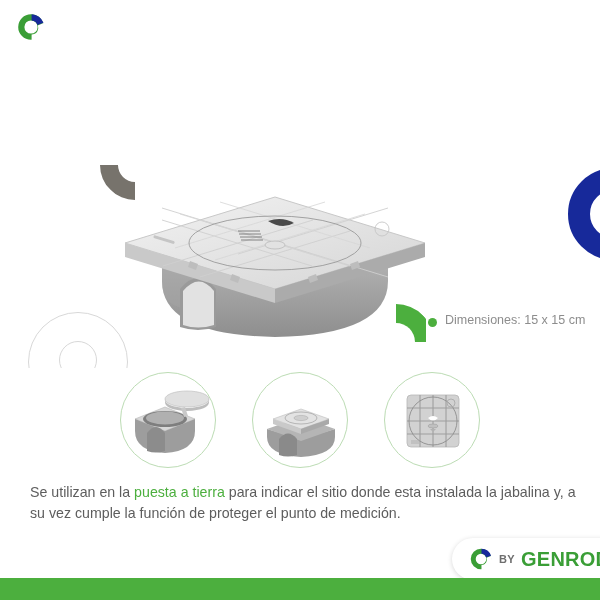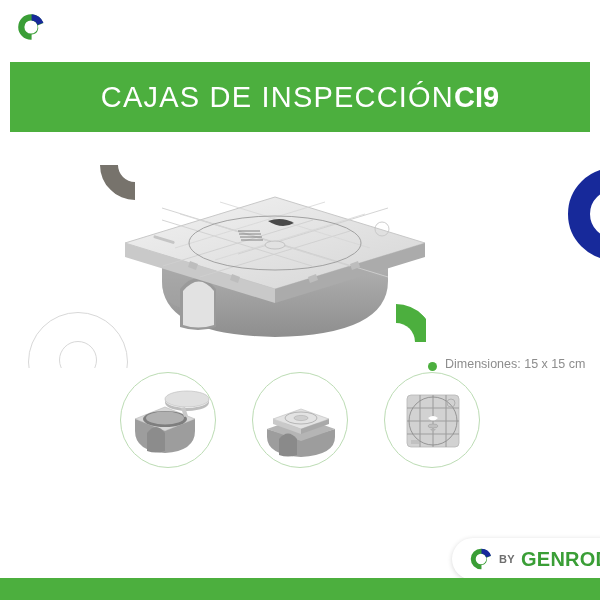--- a/index.html
+++ b/index.html
@@ -48,21 +48,21 @@
   .deco-white-arch i.inner { left:31px; top:29px; width:38px; height:38px; }
   .deco-green-arc { position:absolute; left:360px; top:304px; width:66px; height:62px; overflow:hidden; }
   .deco-green-arc i {
     position:absolute; left:-2px; top:0; width:76px; height:76px;
     border:19px solid #4caf3e; border-radius:50%;
     border-left-color:transparent; border-bottom-color:transparent; border-top-color:transparent;
     transform:rotate(-45deg);
   }
 
   
-  .dims { position:absolute; left:428px; top:313px; display:flex; align-items:flex-end; gap:8px;margin-top:44px; }
+  .dims { position:absolute; left:428px; top:313px; display:flex; align-items:flex-end; gap:8px; }
   .dims-dot { width:9px; height:9px; border-radius:50%; background:#4caf3e; flex:none; }
   .dims-text { font-size:12.5px; color:#8d8d8d; white-space:nowrap; }
 
   
   .hero { position:absolute; left:120px; top:185px; width:310px; height:155px; }
   .hero svg { display:block; width:100%; height:100%; }
 
   
   .thumbs { position:absolute; left:120px; top:372px; width:360px; height:96px; display:flex; justify-content:space-between; }
   .thumb { width:96px; height:96px; border:1px solid #bcdcb4; border-radius:50%; position:relative; overflow:hidden; }
@@ -95,25 +95,20 @@
   <div class="brand">
     <span class="brand-mark">
       <svg viewBox="0 0 30 30" width="30" height="30">
         <path d="M15 2.2a12.8 12.8 0 1 0 12.8 12.8A12.8 12.8 0 0 0 15 2.2zm0 6.2a6.6 6.6 0 1 1-6.6 6.6A6.6 6.6 0 0 1 15 8.4z" fill="#3a9e36"></path>
         <path d="M15.6 2.25a12.8 12.8 0 0 1 11.9 8.6l-6.1 2.25a6.6 6.6 0 0 0-5.8-4.65z" fill="#17299a"></path>
         <path d="M27.6 11.1a12.8 12.8 0 0 1-12 17.7l0-6.2a6.6 6.6 0 0 0 6.1-9.2z" fill="#ffffff"></path>
       </svg>
     </span>
   </div>
 
-  <div class="banner">
-    <div class="banner-title">
-      <span>CAJAS DE INSPECCIÓN</span><span class="model">CI9</span>
-    </div>
-  </div>
 
   <div class="deco-gray-arc">
       <i></i>
     </div>
   <div class="deco-blue-ring"></div>
   <div class="deco-white-arch">
       <i></i>
       <i class="inner"></i>
     </div>
   <div class="deco-green-arc">
@@ -236,20 +231,23 @@
         <circle cx="66" cy="30" r="4" fill="none" stroke="#a9a9a9" stroke-width="0.9"></circle>
         <g stroke="#a5a5a5" stroke-width="0.7">
           <path d="M26 68 L34 68"></path>
             <path d="M26 70 L34 70"></path>
         </g>
       </svg>
     </div>
 
   </div>
 
+  <p class="copy">
+    <span>Se utilizan en la </span><span class="hl">puesta a tierra</span><span> para indicar el sitio donde esta instalada la jabalina y, a su vez cumple la función de proteger el punto de medición.</span>
+  </p>
 
   <div class="footer-pill">
     <span class="footer-mark">
       <svg viewBox="0 0 30 30" width="24" height="24">
         <path d="M15 2.2a12.8 12.8 0 1 0 12.8 12.8A12.8 12.8 0 0 0 15 2.2zm0 6.2a6.6 6.6 0 1 1-6.6 6.6A6.6 6.6 0 0 1 15 8.4z" fill="#3a9e36"></path>
         <path d="M15.6 2.25a12.8 12.8 0 0 1 11.9 8.6l-6.1 2.25a6.6 6.6 0 0 0-5.8-4.65z" fill="#17299a"></path>
         <path d="M27.6 11.1a12.8 12.8 0 0 1-12 17.7l0-6.2a6.6 6.6 0 0 0 6.1-9.2z" fill="#ffffff"></path>
       </svg>
     </span>
     <span class="footer-by">BY</span>

